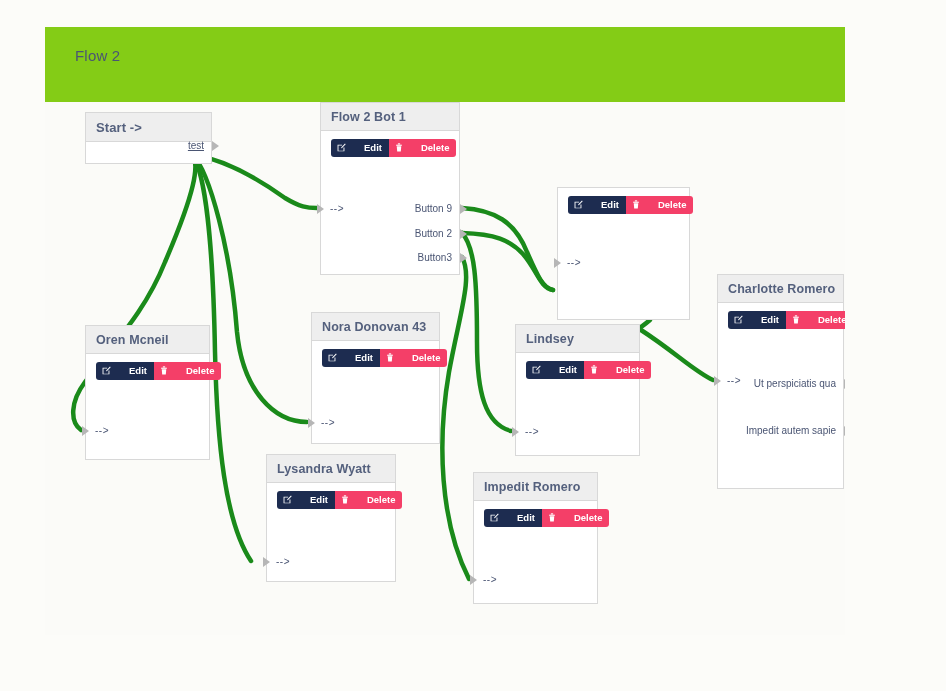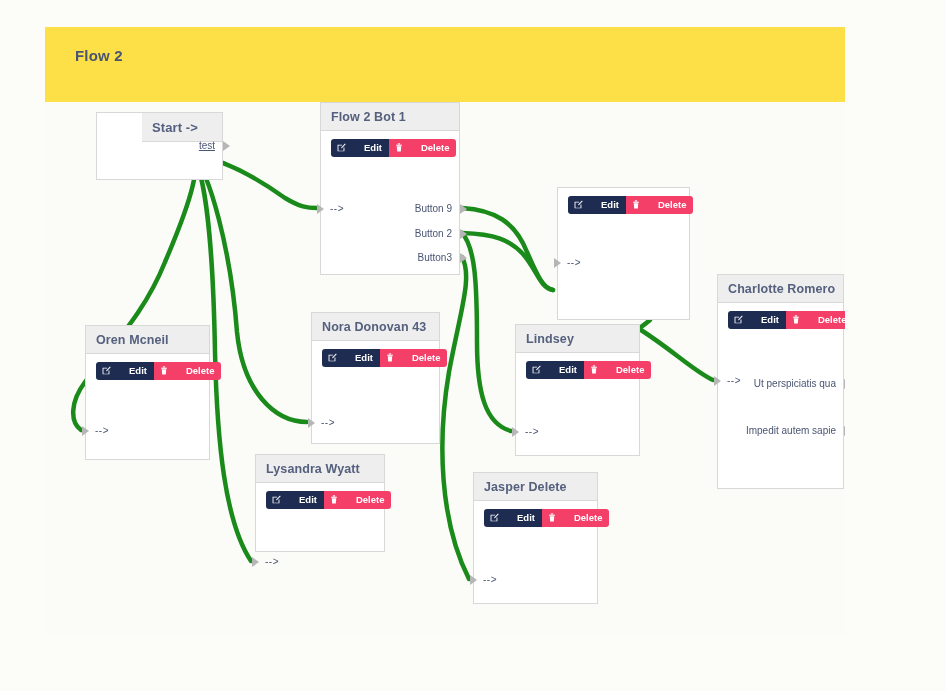--- a/index.html
+++ b/index.html
@@ -17,23 +17,22 @@
     height: 691px;
     background: #fcfcf9;
   }
   
   #header-panel {
     position: absolute;
     left: 45px;
     top: 27px;
     width: 800px;
     height: 75px;
-    background: #fde047;
+    background: #84cc16;
     box-sizing: border-box;
-    font-weight: bold;
   }
   #flow-title {
     position: absolute;
     left: 30px;
     top: 20px;
     font-size: 15px;
     color: #4a5573;
     font-family: "Liberation Sans", sans-serif;
     letter-spacing: .2px;
   }
@@ -169,21 +168,21 @@
         <path d="M 147,52 C 165,70 186,150 192,230 C 198,290 230,320 262,320" fill="none" stroke="#1a8a1a" stroke-width="4.5" stroke-linecap="round"></path>
         <path d="M 147,52 C 180,58 215,78 240,96 C 255,105 262,106 272,106" fill="none" stroke="#1a8a1a" stroke-width="4.5" stroke-linecap="round"></path>
         <path d="M 417,106 C 450,108 470,120 482,150 C 493,175 498,186 508,188" fill="none" stroke="#1a8a1a" stroke-width="4.5" stroke-linecap="round"></path>
         <path d="M 417,131 C 450,132 465,138 478,152 C 492,168 495,186 508,188" fill="none" stroke="#1a8a1a" stroke-width="4.5" stroke-linecap="round"></path>
         <path d="M 417,131 C 430,145 432,180 432,240 C 432,290 440,322 466,329" fill="none" stroke="#1a8a1a" stroke-width="4.5" stroke-linecap="round"></path>
         <path d="M 417,155 C 428,175 415,210 404,270 C 392,340 395,420 424,477" fill="none" stroke="#1a8a1a" stroke-width="4.5" stroke-linecap="round"></path>
         <path d="M 605,218 C 598,224 592,228 586,232" fill="none" stroke="#1a8a1a" stroke-width="4.5" stroke-linecap="round"></path>
         <path d="M 596,228 C 630,250 650,270 668,278" fill="none" stroke="#1a8a1a" stroke-width="4.5" stroke-linecap="round"></path>
       </svg>
     <div id="node-layer">
-        <div class="node start" style="left: 51px; top: 10px; width: 127px; height: 68px; padding-left: 45px;">
+        <div class="node start" style="left: 40px; top: 10px; width: 127px; height: 52px;">
           <div class="node-header">Start -&gt;</div>
           <div class="node-body">
             <div class="port-out" style="top: -2px; text-decoration: underline;">
               <span class="lbl" style="max-width: 99px;">test</span>
               <span class="tri"></span>
             </div>
           </div>
         </div>
         <div class="node" style="left: 275px; top: 0px; width: 140px; height: 173px;">
           <div class="node-header">Flow 2 Bot 1</div>
@@ -377,21 +376,21 @@
                 </span>
                 <span>Delete</span>
               </div>
             </div>
             <div class="port-in" style="top: 73px;">
               <span class="tri"></span>
               <span>--&gt;</span>
             </div>
           </div>
         </div>
-        <div class="node" style="left: 210px; top: 352px; width: 130px; height: 98px;">
+        <div class="node" style="left: 221px; top: 352px; width: 130px; height: 128px;">
           <div class="node-header">Lysandra Wyatt</div>
           <div class="node-body">
             <div class="btn-row">
               <div class="btn btn-edit">
                 <span>
                   <svg width="9" height="9" viewBox="0 0 16 16" aria-hidden="true">
                     <path fill="#ffffff" d="M1 3h8v1.6H2.6v9H11.6V8h1.6v6.6H1z"></path>
                     <path fill="#ffffff" d="M14.2 1.1l1.2 1.2-6.4 6.4-1.8.6.6-1.8z"></path>
                   </svg>
                 </span>
@@ -408,21 +407,21 @@
                 <span>Delete</span>
               </div>
             </div>
             <div class="port-in" style="top: 73px;">
               <span class="tri"></span>
               <span>--&gt;</span>
             </div>
           </div>
         </div>
         <div class="node" style="left: 428px; top: 370px; width: 125px; height: 132px;">
-          <div class="node-header">Jasper Delete</div>
+          <div class="node-header">Impedit Romero</div>
           <div class="node-body">
             <div class="btn-row">
               <div class="btn btn-edit">
                 <span>
                   <svg width="9" height="9" viewBox="0 0 16 16" aria-hidden="true">
                     <path fill="#ffffff" d="M1 3h8v1.6H2.6v9H11.6V8h1.6v6.6H1z"></path>
                     <path fill="#ffffff" d="M14.2 1.1l1.2 1.2-6.4 6.4-1.8.6.6-1.8z"></path>
                   </svg>
                 </span>
                 <span>Edit</span>

